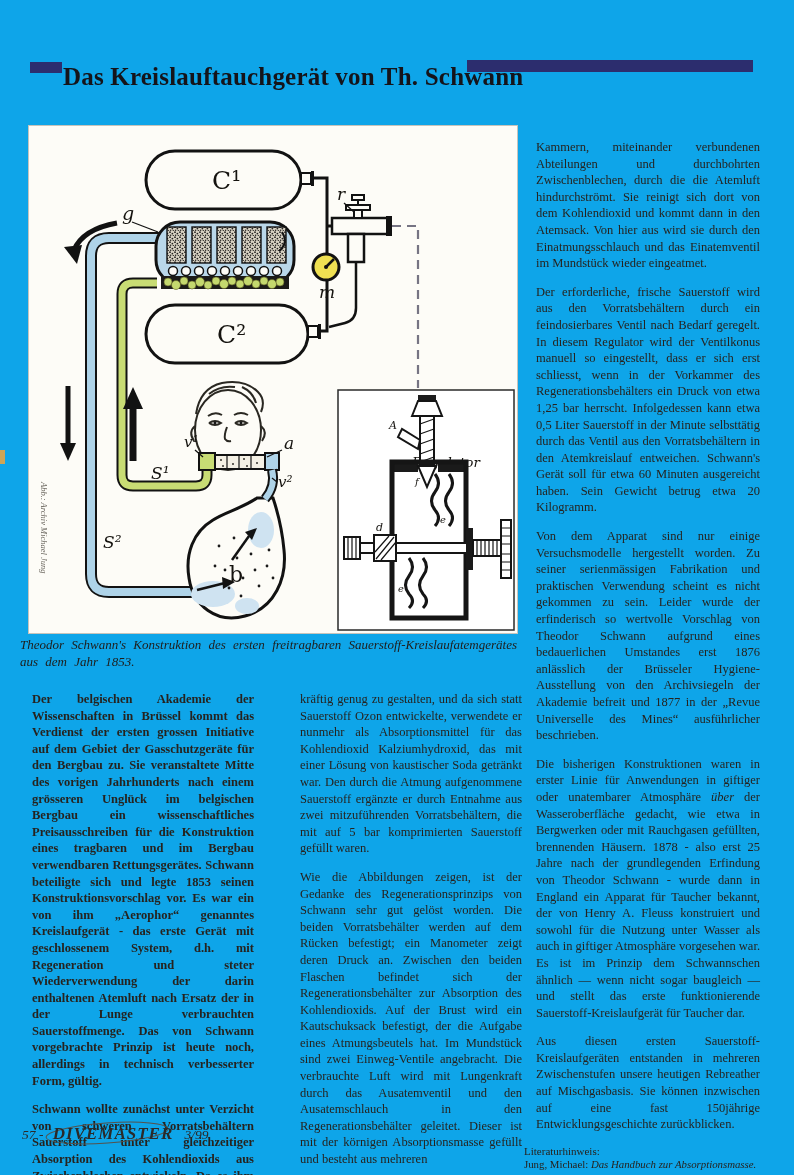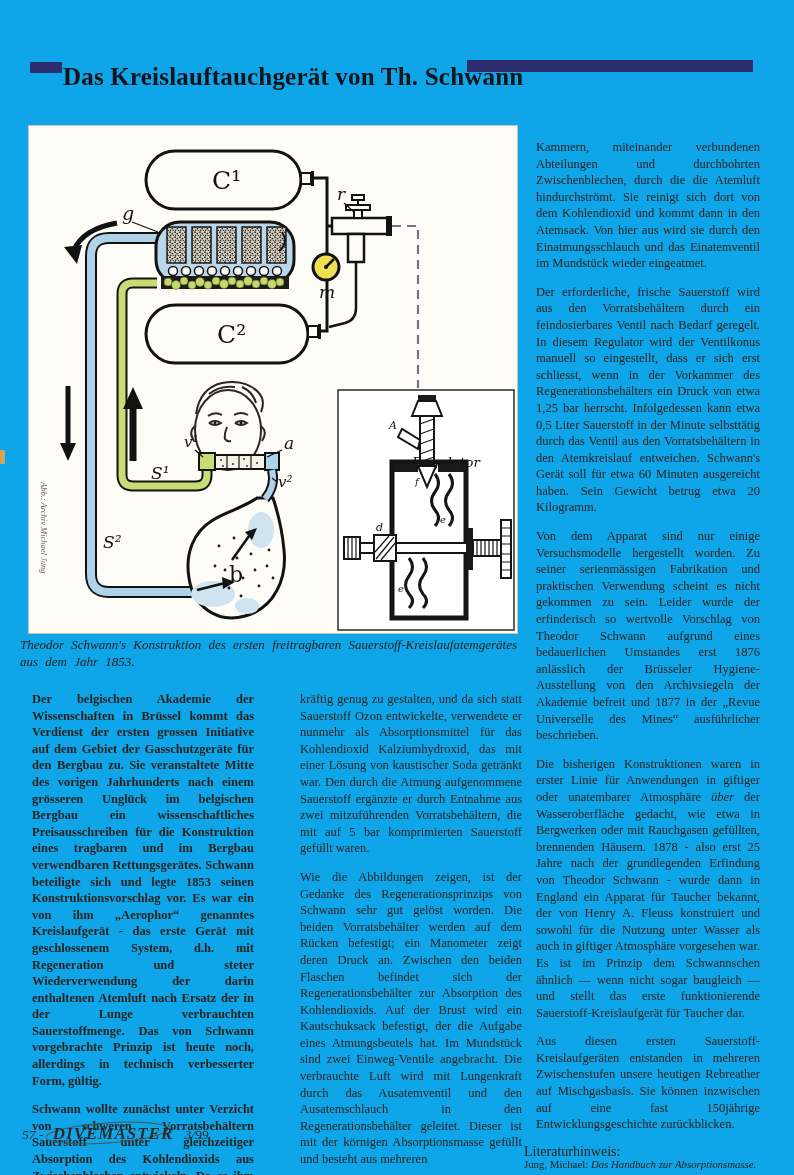--- a/index.html
+++ b/index.html
@@ -18,21 +18,21 @@
           border:1px solid #c6c4bc;background:#fdfcf7;}
   .caption{position:absolute;left:20px;top:636px;width:497px;margin:0;
            font-style:italic;font-size:13px;line-height:17px;text-align:justify;word-spacing:4px;color:#1f1d1a;}
   
   .col{position:absolute;font-size:12.5px;line-height:16.6px;text-align:justify;hyphens:auto;}
   .col p{margin:12px;}
   .col-left{left:20px;top:679px;width:246px;font-weight:bold;}
   .col-mid{left:288px;top:679px;width:246px;}
   .col-right{left:524px;top:127px;width:248px;}
   .lit{margin-top:5px;font-size:10.8px;line-height:13.6px;text-align:left;}
-  .lit .lit-head{font-size:14px;}
+  .lit .lit-head{font-size:11px;}
   .lit i{font-style:italic;}
   
   .footer{position:absolute;left:22px;top:1124px;height:24px;font-style:italic;font-size:13.5px;color:#2a2a2a;white-space:nowrap;}
   .footer .brand{font-weight:bold;font-size:17px;letter-spacing:1px;position:relative;padding:0 6px;}
   .footer .brand svg{position:absolute;left:-4px;top:-4px;overflow:visible;}
   
   .lb{font-family:"DejaVu Serif",serif;font-style:italic;fill:#15130f;}
   .hand{font-family:"DejaVu Serif",serif;fill:#15130f;}
 </style>
 </head>

